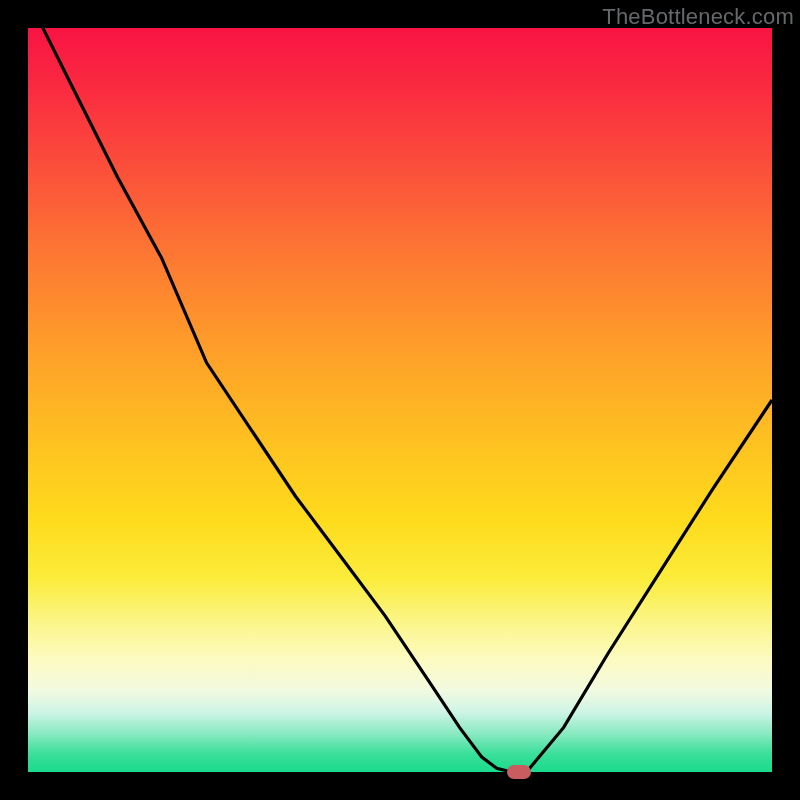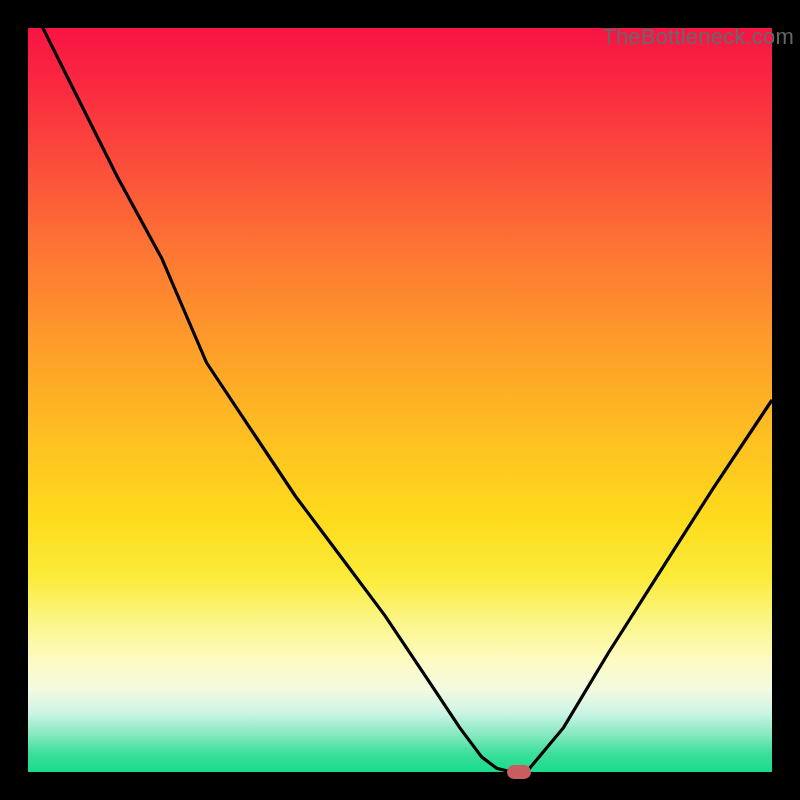--- a/index.html
+++ b/index.html
@@ -58,21 +58,20 @@
     border-radius: 999px;
   }
   .watermark {
     position: absolute;
     top: 4px;
     right: 6px;
     color: #66696B;
     font-size: 22px;
     font-weight: 500;
     letter-spacing: 0.2px;
-    margin-top: 20px;
   }
 </style>
 </head>
 <body>
 
 <div class="frame">
   <div class="plot">
     <div class="gradient-bg"></div>
     <svg class="curve" viewBox="0 0 744 744" preserveAspectRatio="none">
       <path id="curve-path" d="M0.0 -29.8 L44.6 59.5 L89.3 148.8 L133.9 230.6 L178.6 334.8 L223.2 401.8 L267.8 468.7 L312.5 528.2 L357.1 587.8 L401.8 654.7 L431.5 699.4 L453.8 729.1 L468.7 740.3 L483.6 744.0 L498.5 744.0 L535.7 699.4 L580.3 625.0 L632.4 543.1 L684.5 461.3 L744.0 372.0" fill="none" stroke="#000" stroke-width="3.2"></path>

